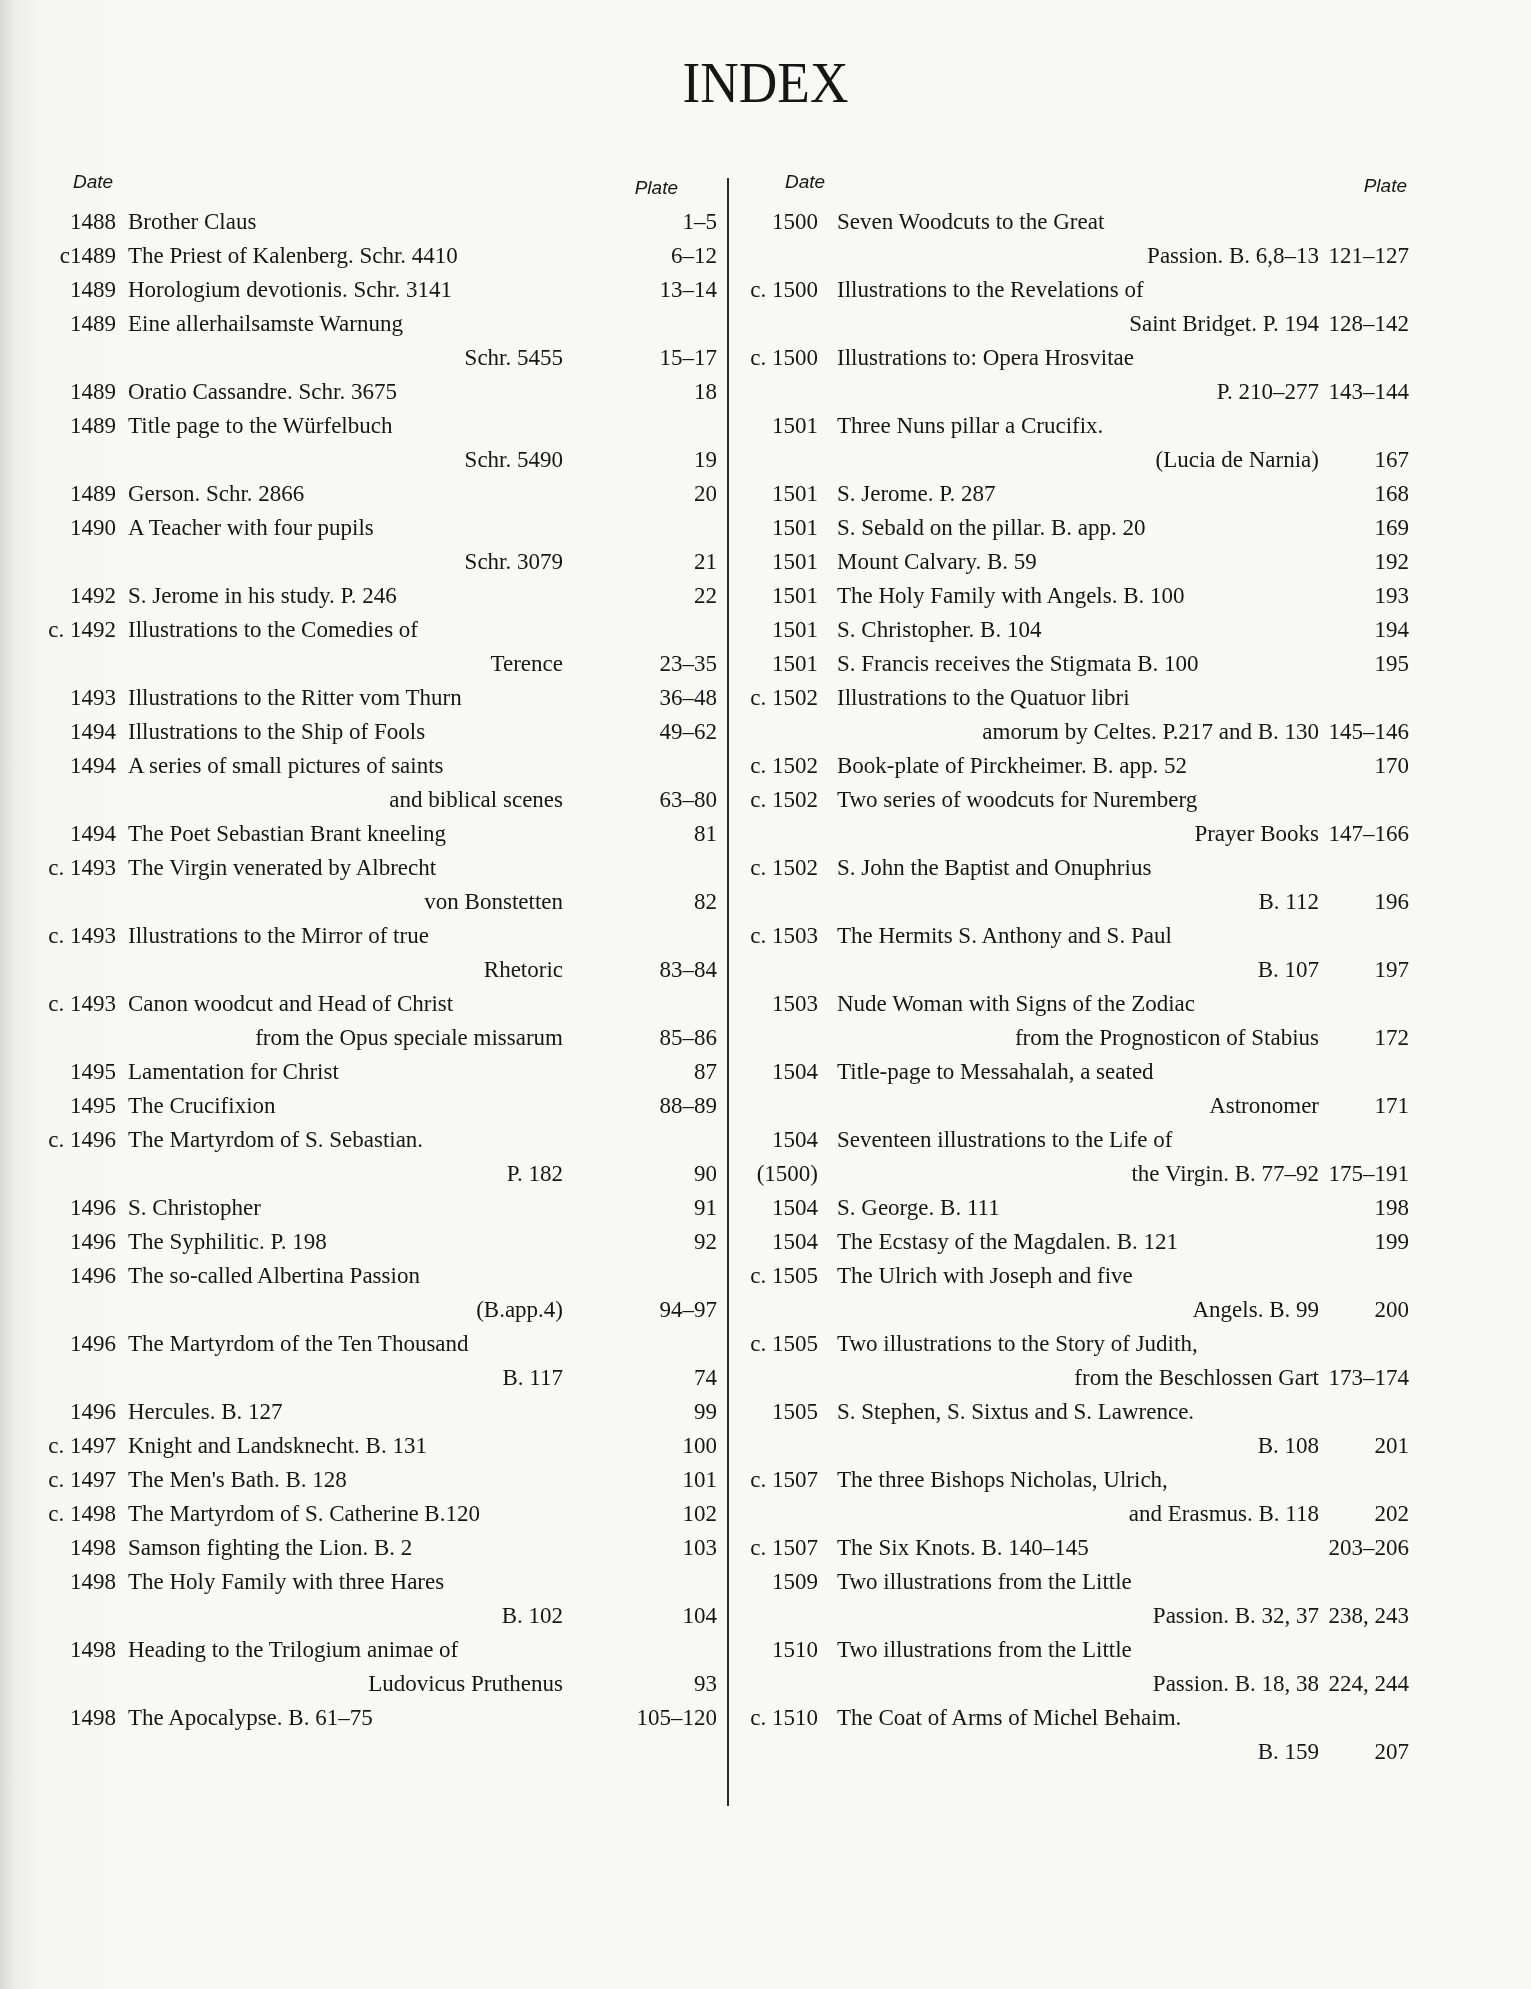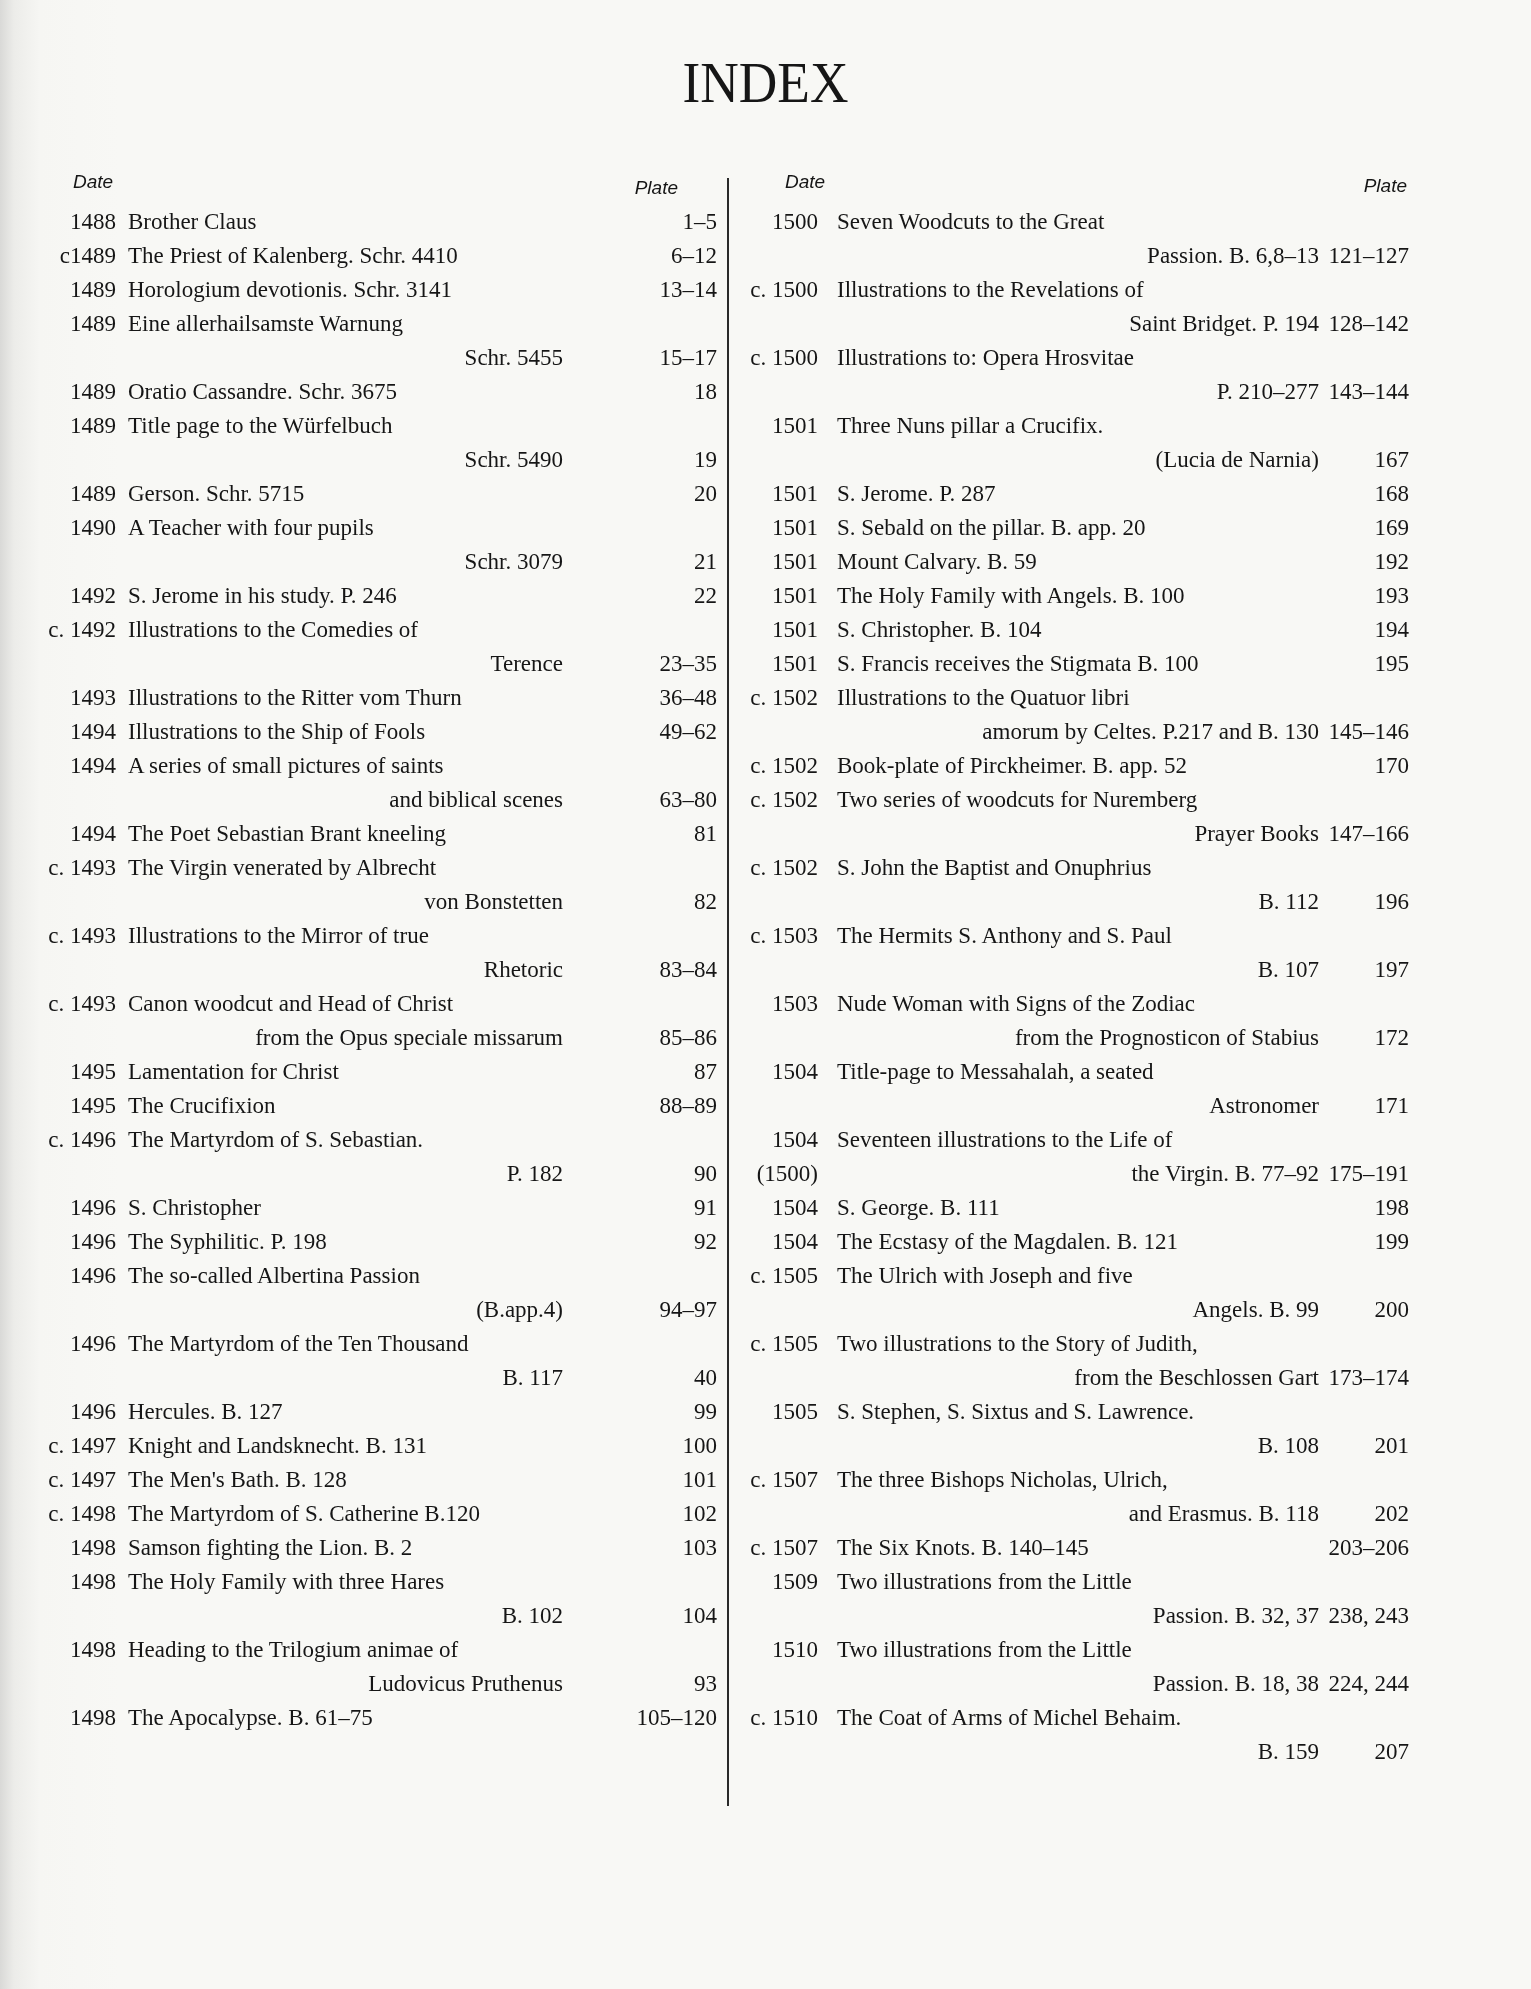--- a/index.html
+++ b/index.html
@@ -87,21 +87,21 @@
         <span class="plate">18</span>
       </div>
       <div class="entry">
         <span class="date">1489</span>
         <div class="title">Title page to the Würfelbuch</div>
         <div class="cont">Schr. 5490</div>
         <span class="plate">19</span>
       </div>
       <div class="entry">
         <span class="date">1489</span>
-        <div class="title">Gerson. Schr. 5715</div>
+        <div class="title">Gerson. Schr. 2866</div>
         <span class="plate">20</span>
       </div>
       <div class="entry">
         <span class="date">1490</span>
         <div class="title">A Teacher with four pupils</div>
         <div class="cont">Schr. 3079</div>
         <span class="plate">21</span>
       </div>
       <div class="entry">
         <span class="date">1492</span>
@@ -182,21 +182,21 @@
       <div class="entry">
         <span class="date">1496</span>
         <div class="title">The so-called Albertina Passion</div>
         <div class="cont">(B.app.4)</div>
         <span class="plate">94–97</span>
       </div>
       <div class="entry">
         <span class="date">1496</span>
         <div class="title">The Martyrdom of the Ten Thousand</div>
         <div class="cont">B. 117</div>
-        <span class="plate">40</span>
+        <span class="plate">74</span>
       </div>
       <div class="entry">
         <span class="date">1496</span>
         <div class="title">Hercules. B. 127</div>
         <span class="plate">99</span>
       </div>
       <div class="entry">
         <span class="date">c. 1497</span>
         <div class="title">Knight and Landsknecht. B. 131</div>
         <span class="plate">100</span>

